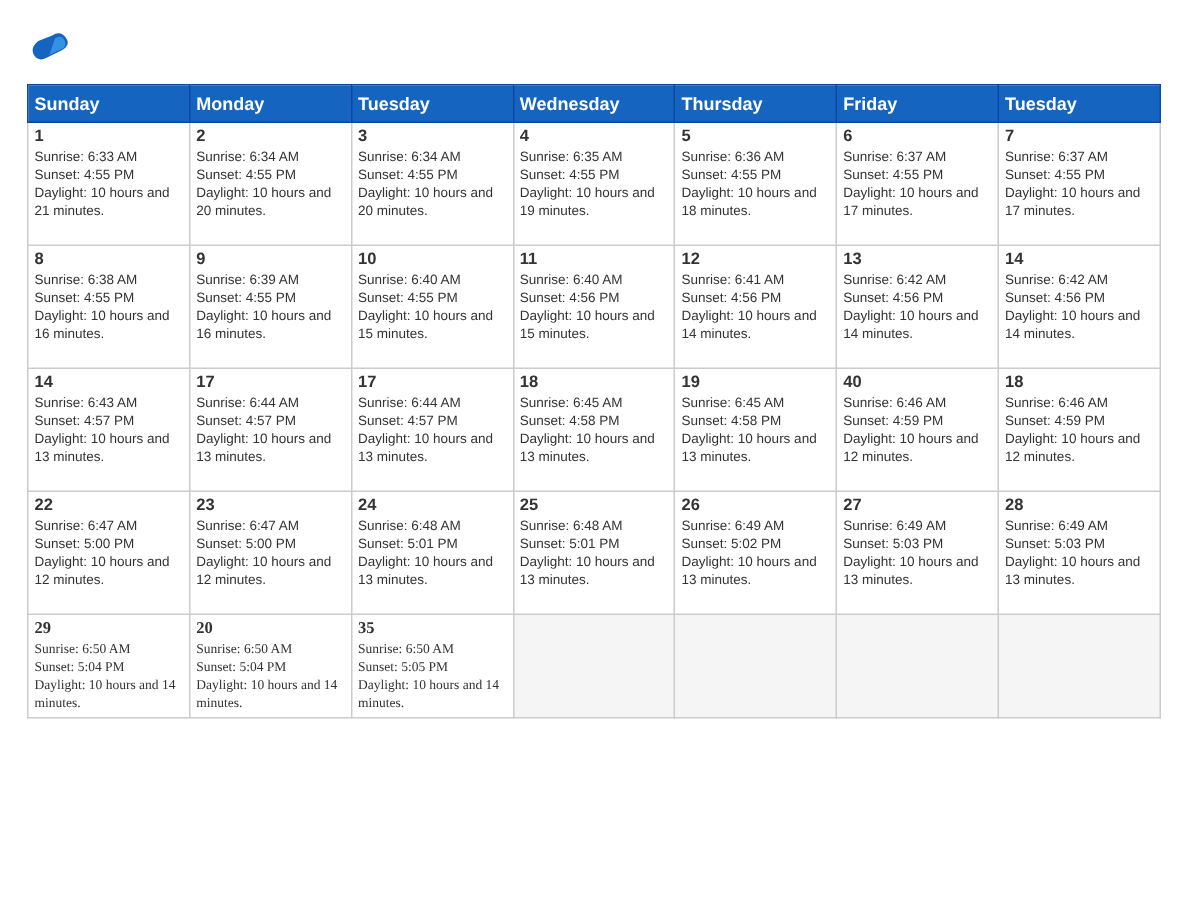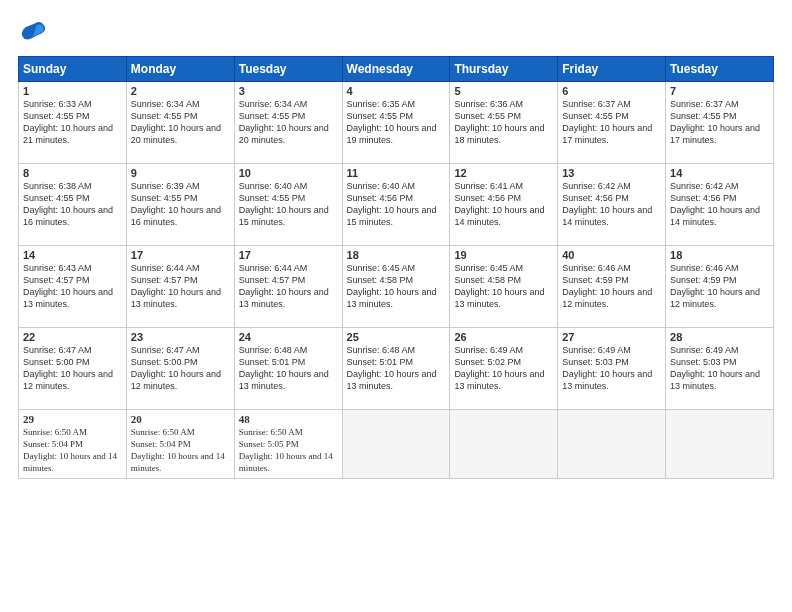--- a/index.html
+++ b/index.html
@@ -258,21 +258,21 @@
         <tr class="last-row">
           <td>
             <span class="day-num">29</span>
             <div class="day-info">Sunrise: 6:50 AM<br>Sunset: 5:04 PM<br>Daylight: 10 hours and 14 minutes.</div>
           </td>
           <td>
             <span class="day-num">20</span>
             <div class="day-info">Sunrise: 6:50 AM<br>Sunset: 5:04 PM<br>Daylight: 10 hours and 14 minutes.</div>
           </td>
           <td>
-            <span class="day-num">48</span>
+            <span class="day-num">35</span>
             <div class="day-info">Sunrise: 6:50 AM<br>Sunset: 5:05 PM<br>Daylight: 10 hours and 14 minutes.</div>
           </td>
           <td class="empty"></td>
           <td class="empty"></td>
           <td class="empty"></td>
           <td class="empty"></td>
         </tr>
       </tbody>
   </table>
 </div>

